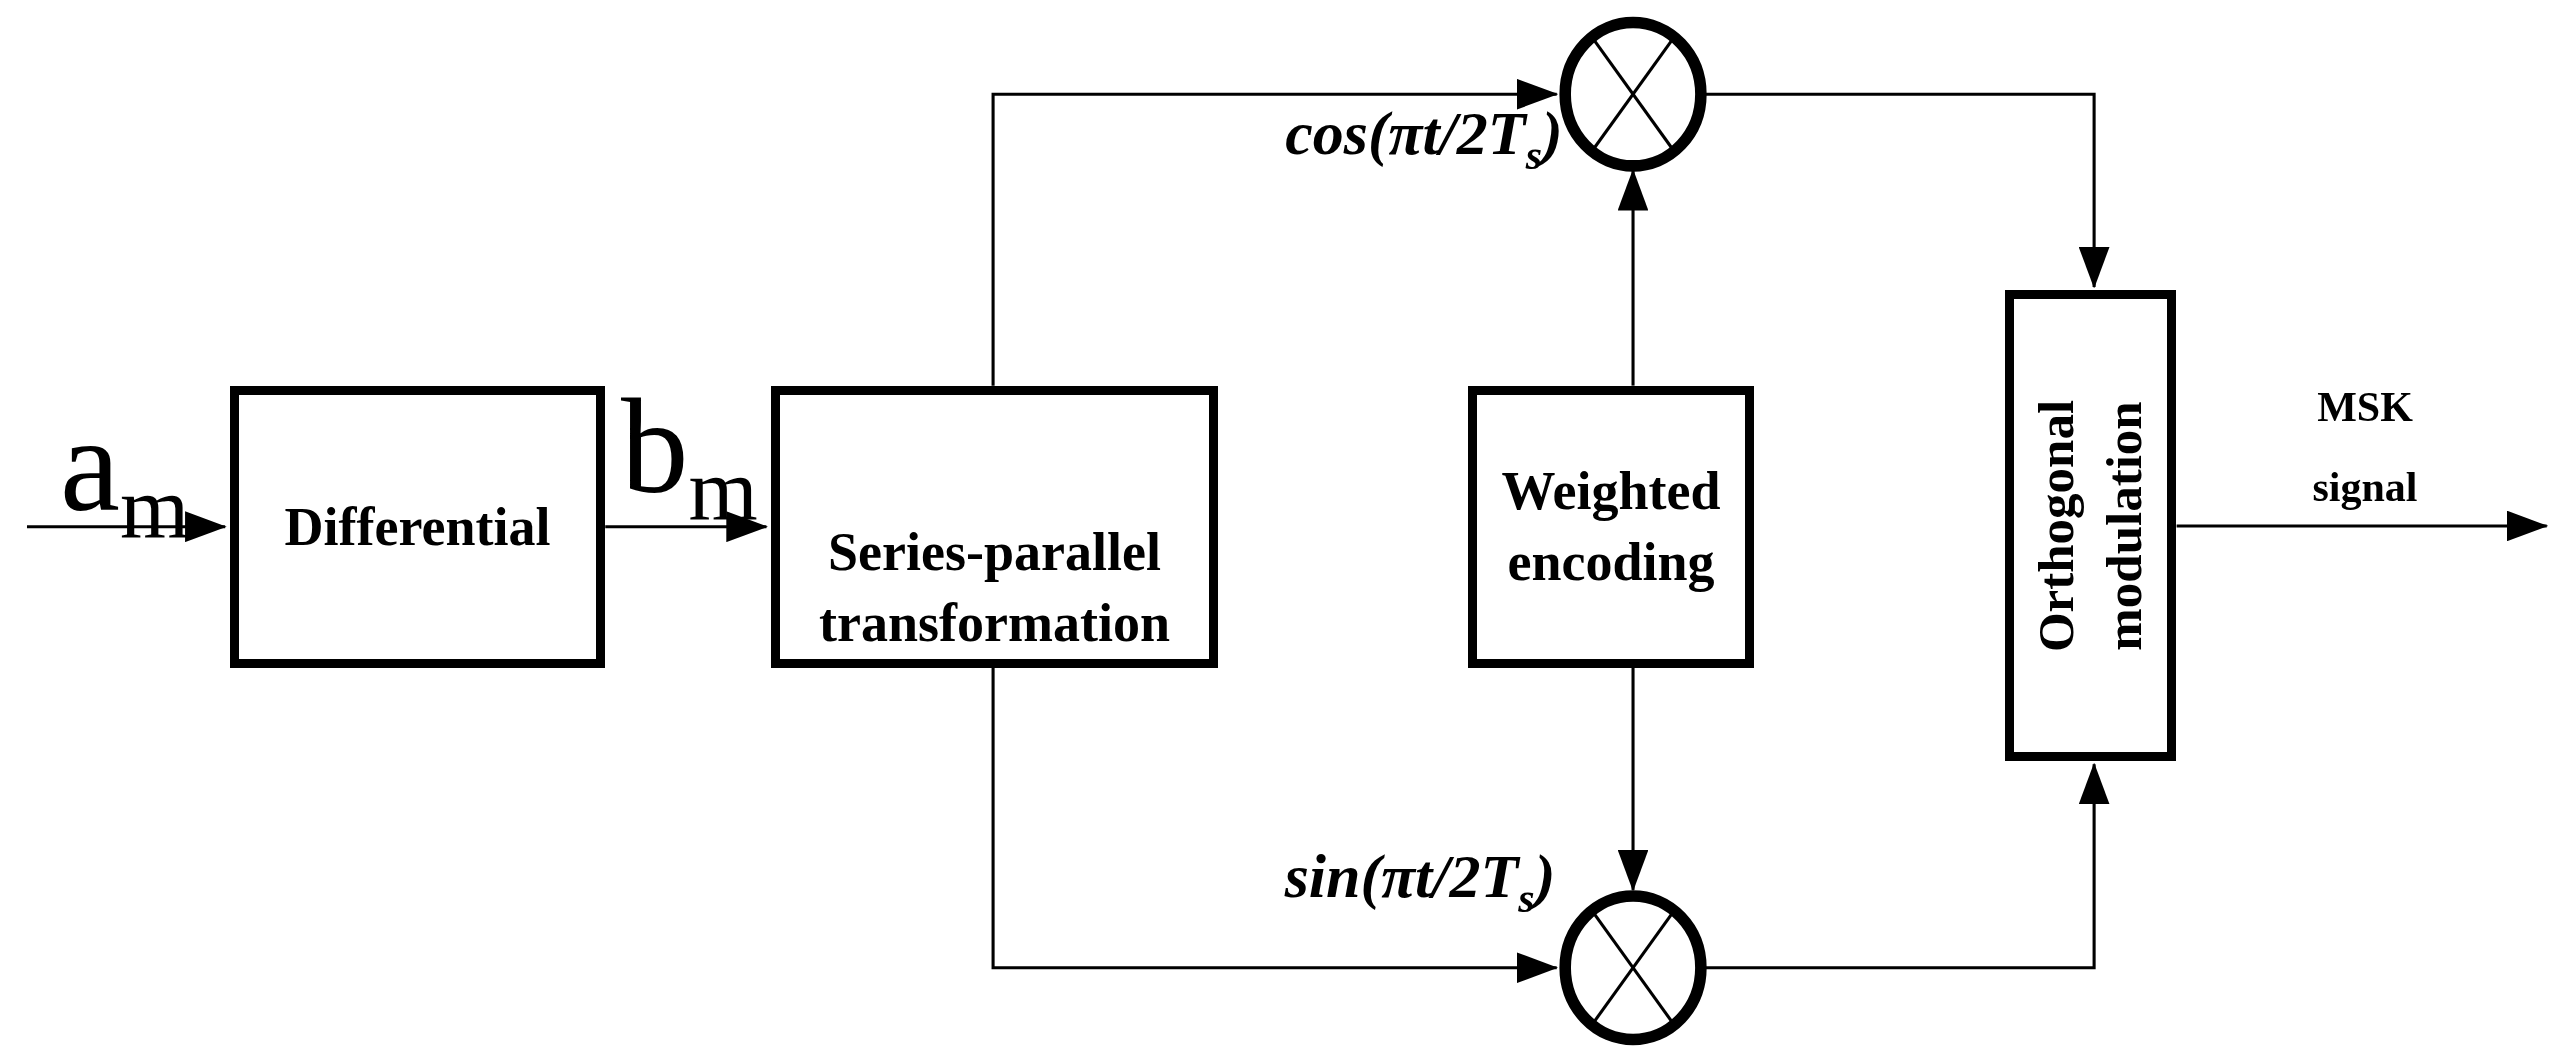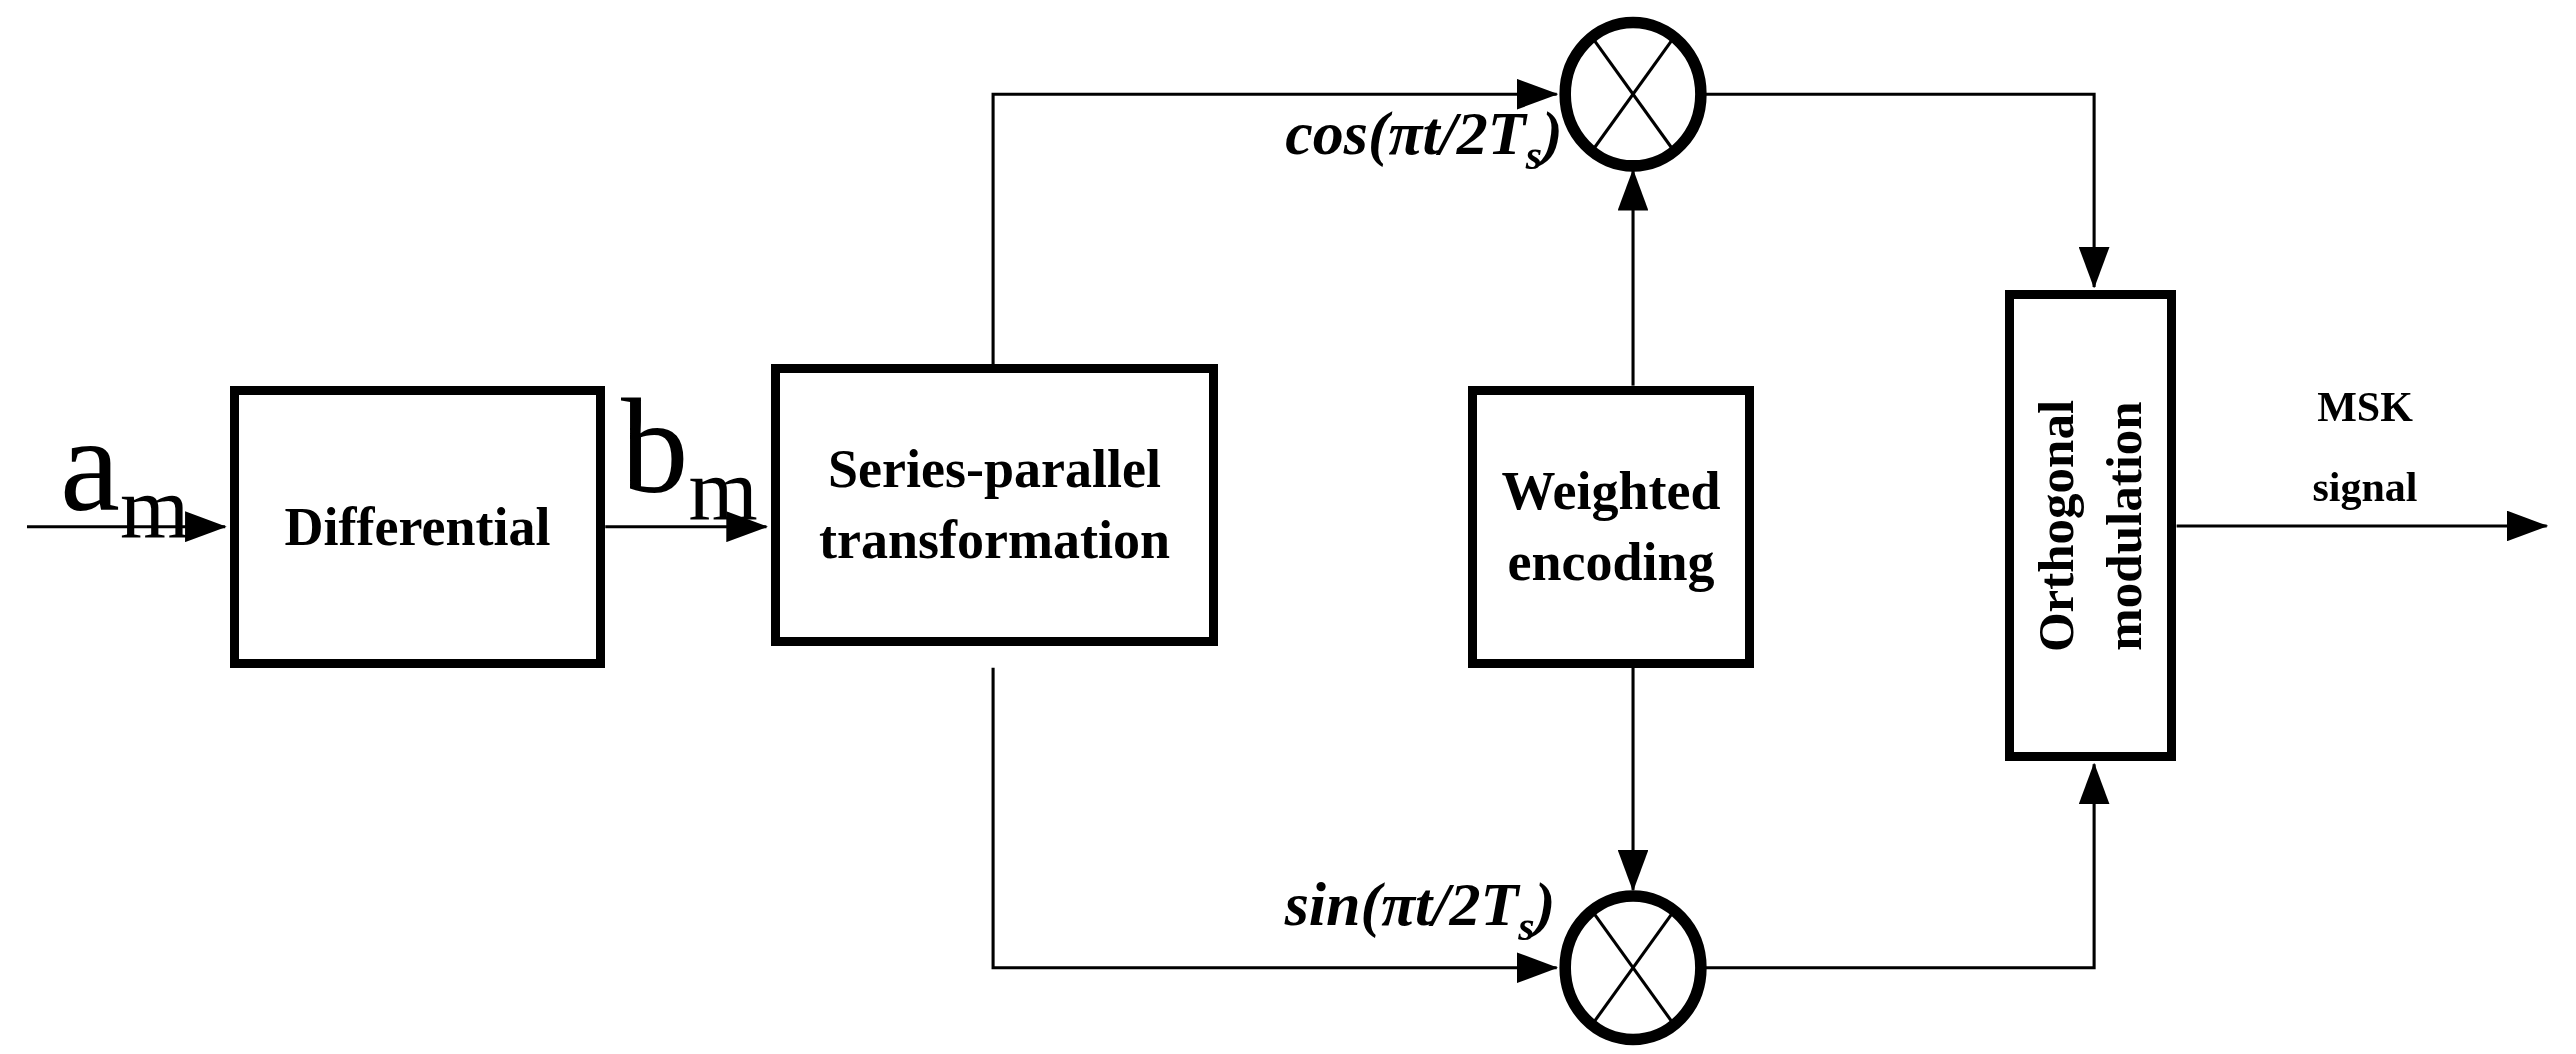--- a/index.html
+++ b/index.html
@@ -17,21 +17,21 @@
     border:9.3px solid #000;
     background:#fff;
     display:flex;flex-direction:column;
     align-items:center;justify-content:center;
     text-align:center;
     font-weight:bold;
     font-size:54px;line-height:71px;
     box-sizing:border-box;
   }
   .block-differential{left:230px;top:386px;width:375px;height:282px;}
-  .block-series-parallel{left:771px;top:364px;width:447px;height:282px;}
+  .block-series-parallel{left:771px;top:386px;width:447px;height:282px;justify-content:flex-end;}
   .block-weighted{left:1468px;top:386px;width:286px;height:282px;}
   .block-orthogonal{left:2005px;top:290px;width:171px;height:471px;}
   .rot{
     transform:rotate(-90deg);
     white-space:nowrap;
     font-size:51px;line-height:68px;
     text-align:center;
   }
   .siglabel{
     position:absolute;
@@ -129,21 +129,21 @@
   </div>
 
   <div class="siglabel" style="left:621px;top:379px;">
     <span>b</span><sub>m</sub>
   </div>
 
   <div class="carrier" style="left:1392px;top:139px;">
     <span>cos(πt/2T</span><sub>s</sub><span>)</span>
   </div>
 
-  <div class="carrier" style="left:1388px;top:910px;">
+  <div class="carrier" style="left:1388px;top:882px;">
     <span>sin(πt/2T</span><sub>s</sub><span>)</span>
   </div>
 
   <div class="outlabel" style="left:2365px;top:447px;">
     <div>MSK</div>
     <div>signal</div>
   </div>
 
 </div>
 

